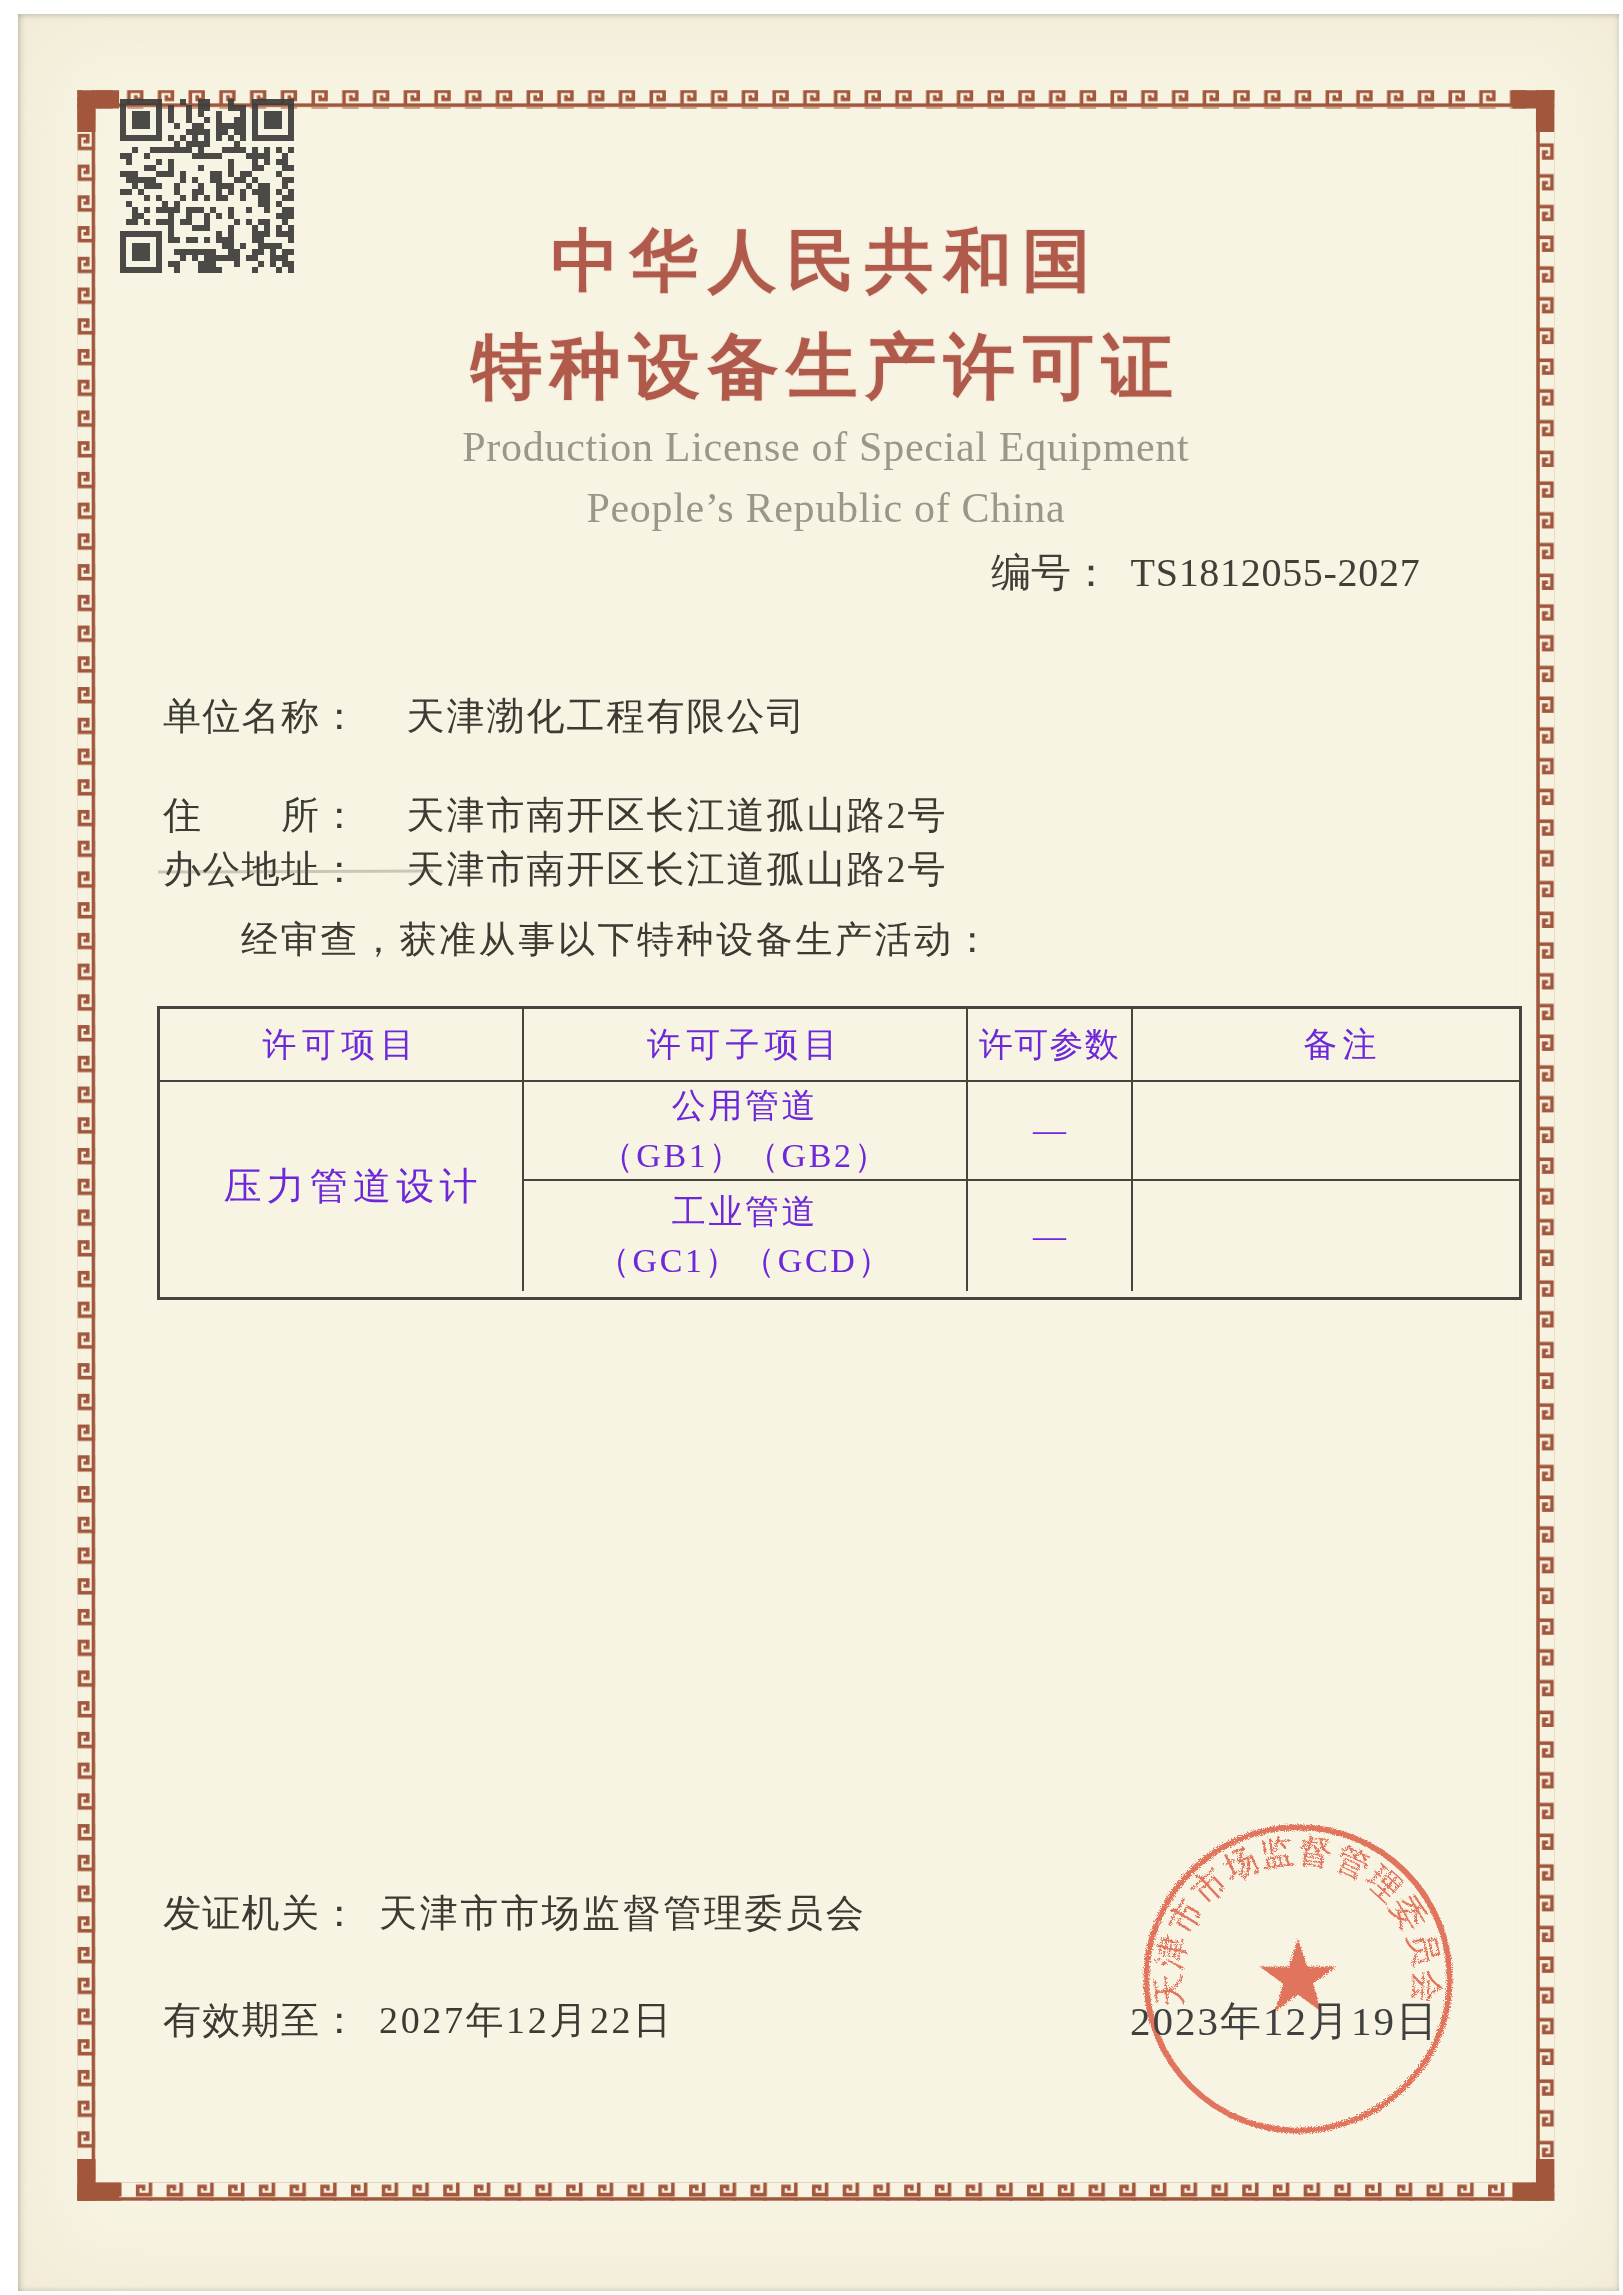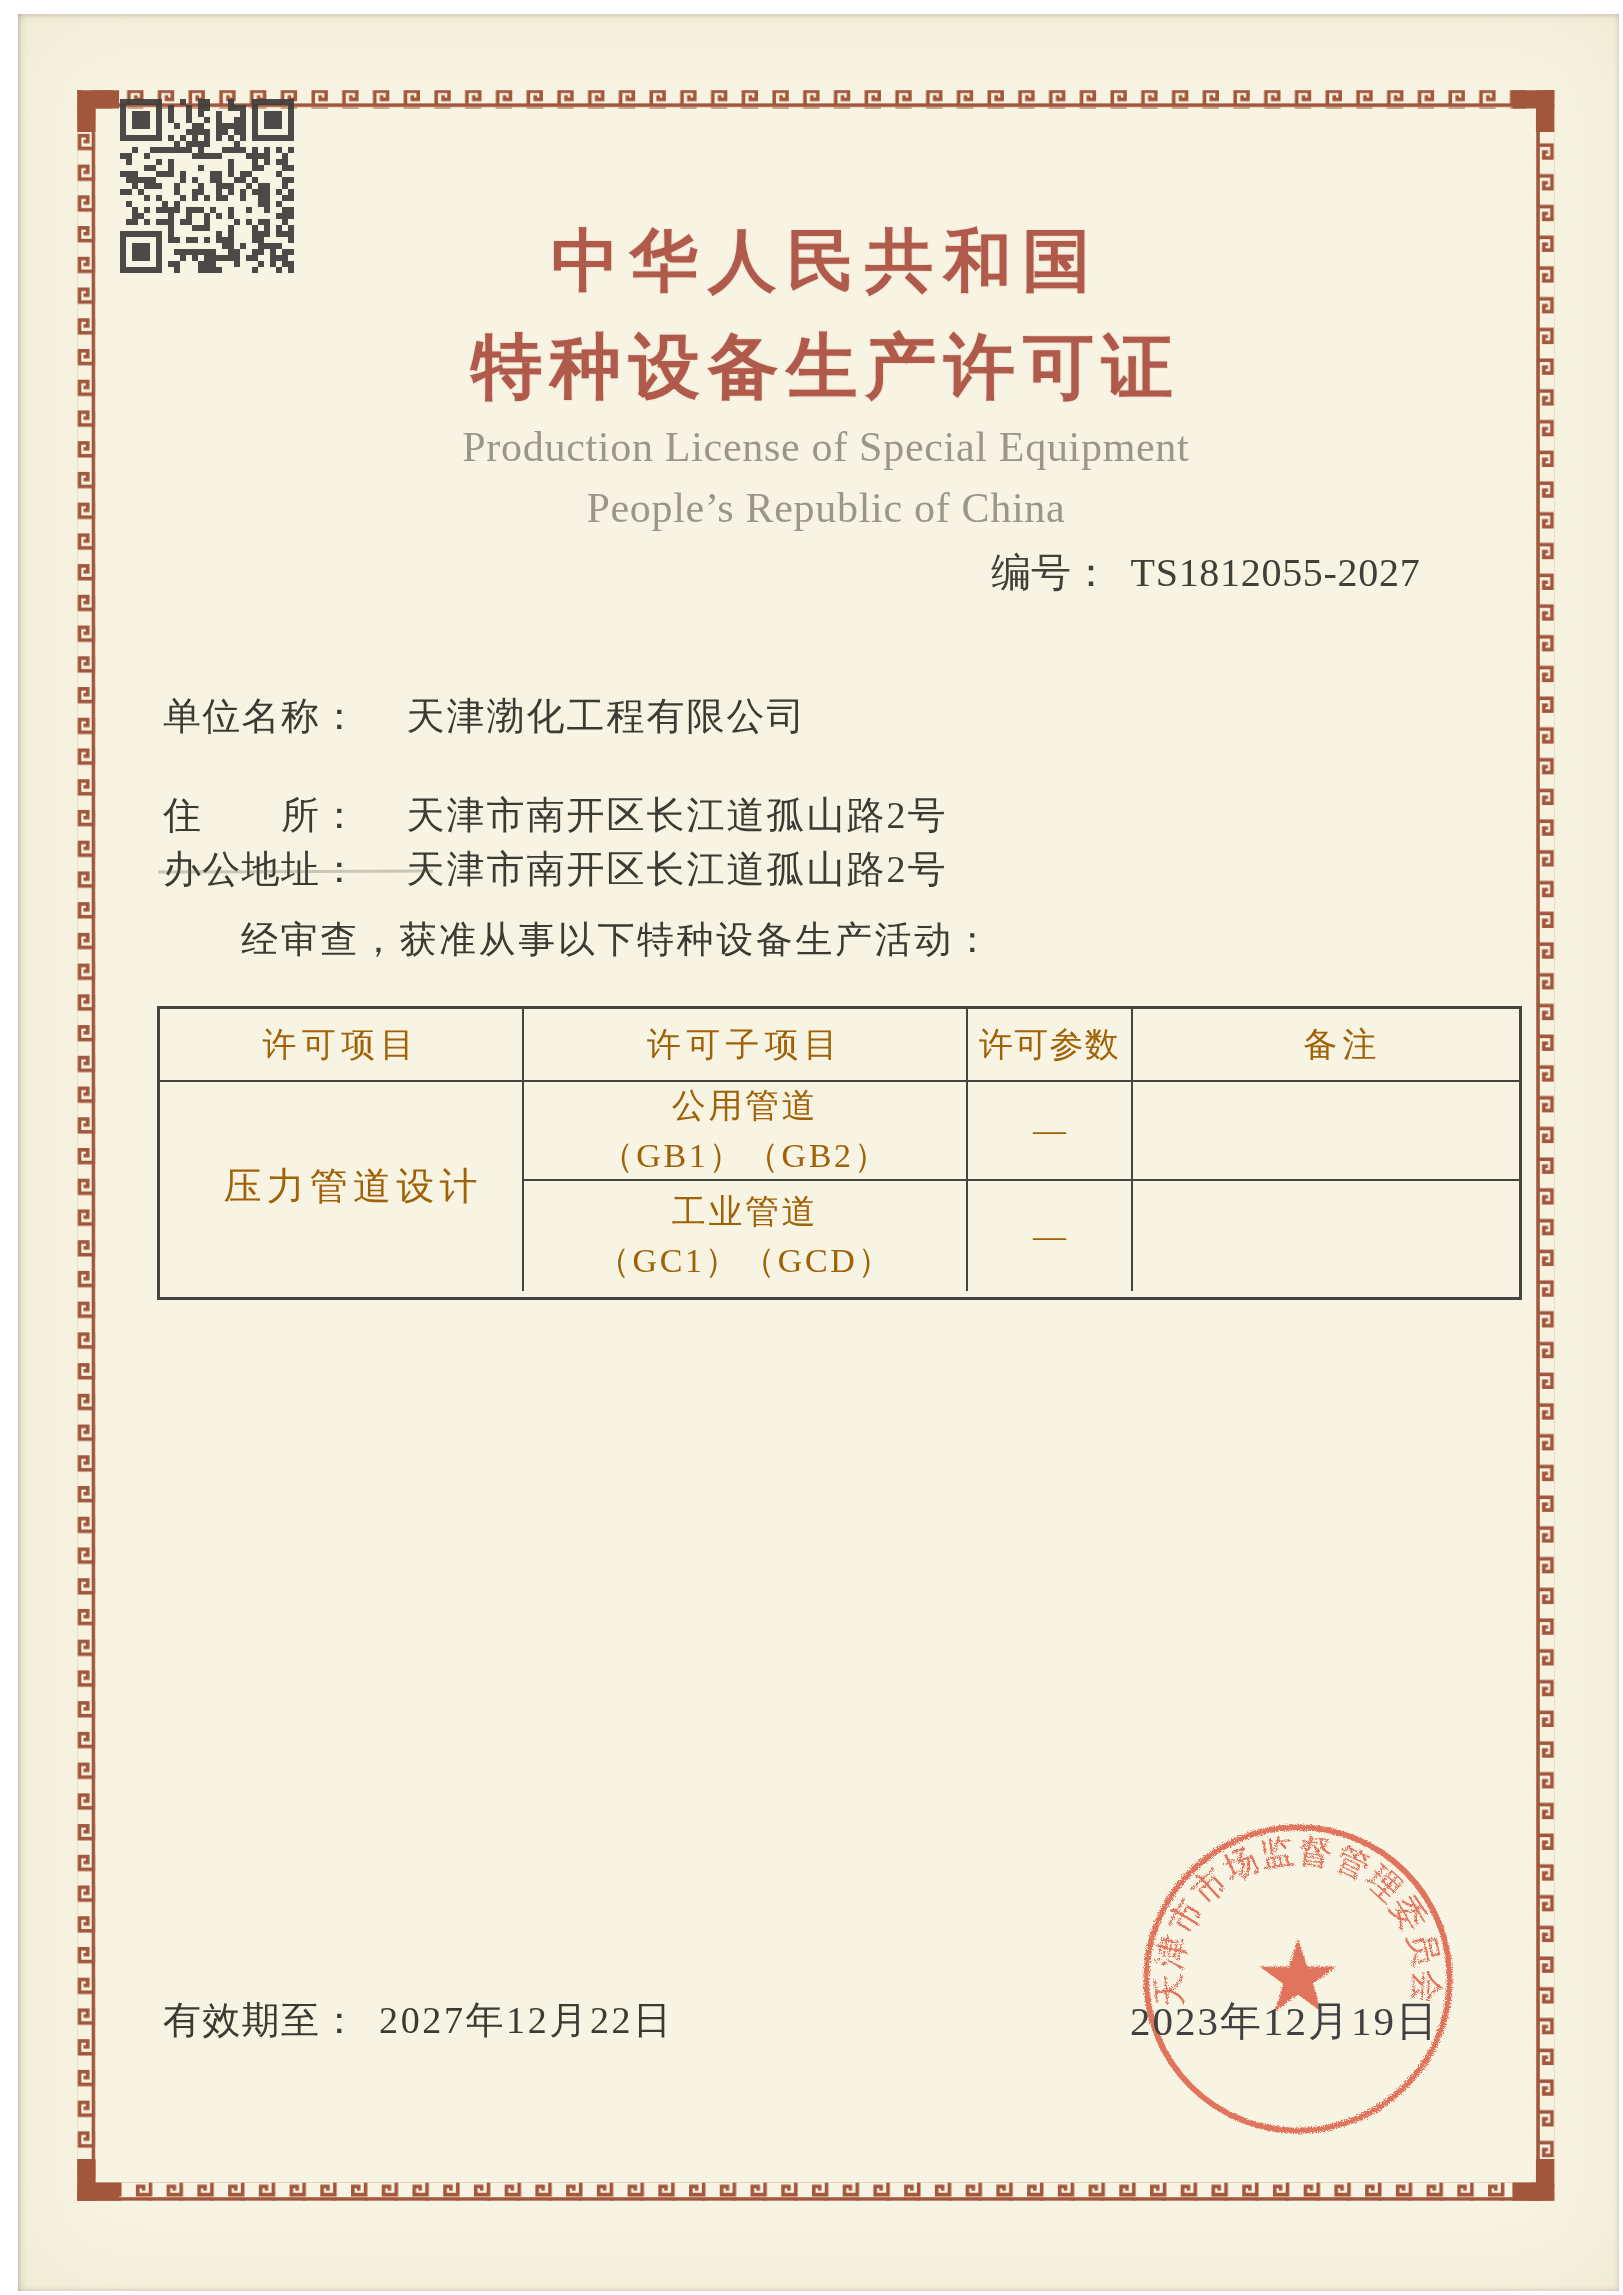--- a/index.html
+++ b/index.html
@@ -58,21 +58,21 @@
   .lic-table{
     position:absolute;left:157px;top:1006px;width:1359px;height:288px;
     display:grid;grid-template-columns:364px 444px 165px 386px;
     grid-template-rows:73px 99px 110px;
     border:3.3px solid var(--table-line);box-sizing:content-box;
     background:transparent;
   }
   .lic-table>div{
     border-right:2px solid var(--table-line);border-bottom:2px solid var(--table-line);
     display:flex;align-items:center;justify-content:center;text-align:center;
-    color:#a16207;
+    color:#6d28d9;
   }
   .lic-table>div.last-col{border-right:none;}
   .lic-table>div.bottom-row{border-bottom:none;}
   .th{font-size:34px;letter-spacing:5.2px;}
   .h1{grid-area:1/1;} .h2{grid-area:1/2;} .h3{grid-area:1/3;letter-spacing:1.3px;} .h4{grid-area:1/4;padding-left:33px;}
   .project{grid-area:2/1/4/2;font-size:38px;letter-spacing:5.2px;border-bottom:none!important;padding-left:24px;}
   .sub{flex-direction:column;font-size:34px;line-height:1.45;letter-spacing:2.6px;}
   .sub1{grid-area:2/2;} .par1{grid-area:2/3;} .note1{grid-area:2/4;}
   .sub2{grid-area:3/2;} .par2{grid-area:3/3;} .note2{grid-area:3/4;}
   .par{font-size:33px;}
@@ -555,20 +555,24 @@
     <div class="note1 last-col"></div>
 
     <div class="sub sub2 bottom-row">
       <div>工业管道</div>
       <div>（GC1）（GCD）</div>
     </div>
     <div class="par par2 bottom-row">—</div>
     <div class="note2 last-col bottom-row"></div>
   </div>
 
+  <div class="field footer-field issuer">
+    <span class="flabel">发证机关：</span>
+    <span class="fvalue">天津市市场监督管理委员会</span>
+  </div>
   <div class="field footer-field valid">
     <span class="flabel">有效期至：</span>
     <span class="fvalue">2027年12月22日</span>
   </div>
 
   <svg class="seal" width="340" height="340" viewBox="0 0 520 520">
     <defs>
       <filter id="rough" x="-10%" y="-10%" width="120%" height="120%">
         <feTurbulence type="fractalNoise" baseFrequency="0.55" numOctaves="2" seed="7" result="n"></feTurbulence>
         <feDisplacementMap in="SourceGraphic" in2="n" scale="8"></feDisplacementMap>

